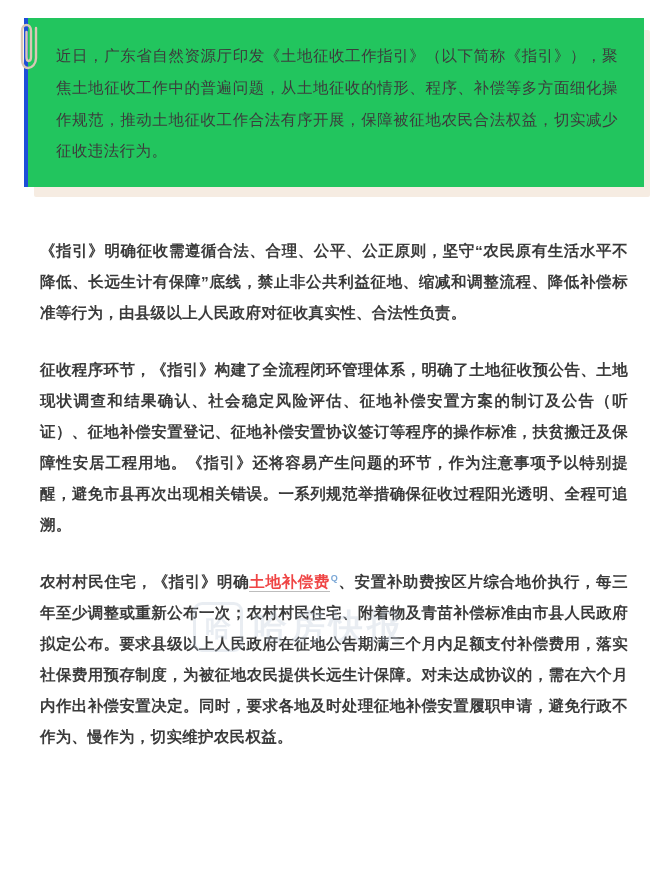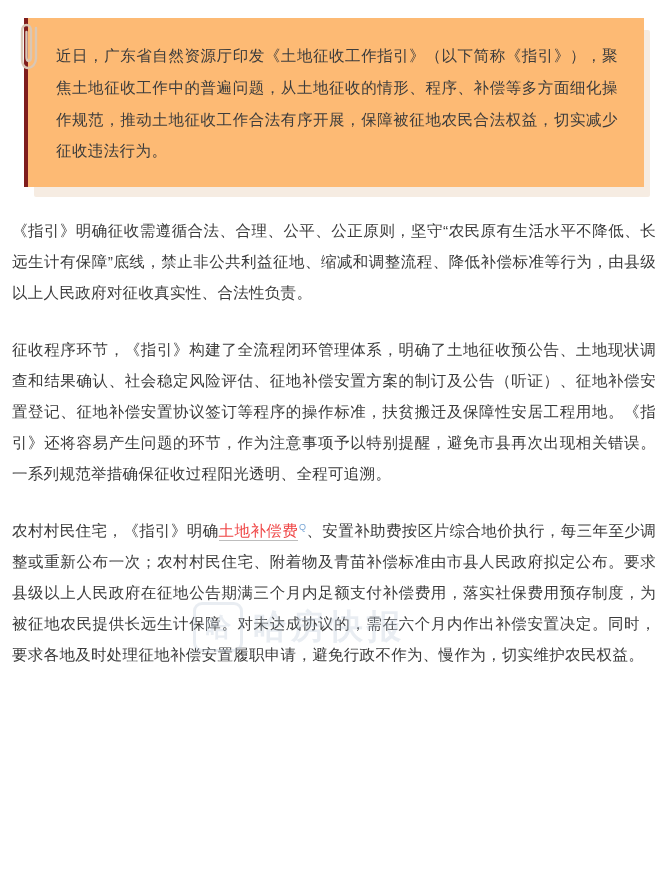--- a/index.html
+++ b/index.html
@@ -32,22 +32,22 @@
     position: absolute;
     left: 10px;
     top: 12px;
     right: -6px;
     bottom: -10px;
     background: #f6ece2;
     border-radius: 2px;
   }
   .intro-card {
     position: relative;
-    background: #fdba74;
-    border-left: 4px solid #7f1d1d;
+    background: #22c55e;
+    border-left: 4px solid #1d4ed8;
     padding: 22px 26px 20px 28px;
     box-sizing: border-box;
     z-index: 2;
   }
   .intro-card p {
     margin: 0;
     font-size: 15.5px;
     line-height: 2.05;
     color: #3c3c3c;
     text-align: justify;
@@ -59,22 +59,23 @@
     position: absolute;
     left: 20px;
     top: 4px;
     width: 22px;
     height: 52px;
     z-index: 3;
   }
 
   
   .body-text {
-    margin: 0 12px;
-    padding-top: 28px;
+    margin: 0 40px;
+    padding-top: 48px;
+    font-weight: bold;
   }
   .body-text p {
     margin: 0 0 26px 0;
     font-size: 15.5px;
     line-height: 2.0;
     color: #3b3b3b;
     text-align: justify;
     letter-spacing: 0.3px;
   }
   .body-text p:last-child {

